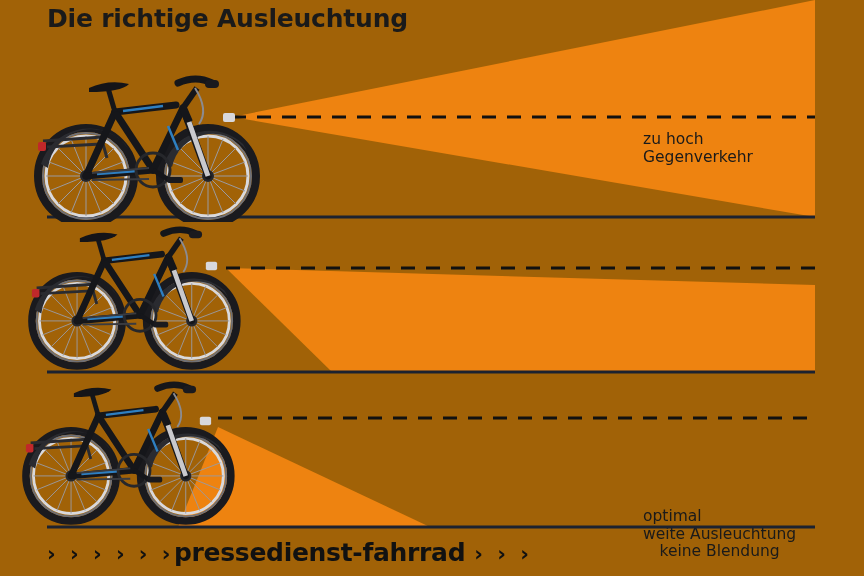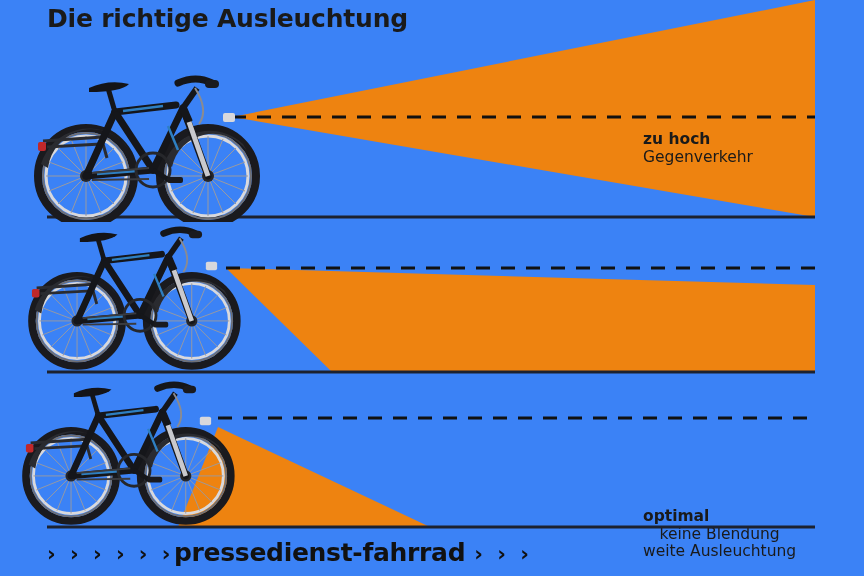--- a/index.html
+++ b/index.html
@@ -7,21 +7,21 @@
     padding: 0;
     background: #ffffff;
   }
   body {
     font-family: "DejaVu Sans", sans-serif;
   }
   #infographic {
     position: relative;
     width: 864px;
     height: 576px;
-    background: #3b82f6;
+    background: #a16207;
     overflow: hidden;
   }
   #title {
     position: absolute;
     left: 47px;
     top: 4px;
     font-family: "DejaVu Sans", sans-serif;
     font-weight: bold;
     font-size: 25px;
     letter-spacing: -0.2px;
@@ -45,21 +45,21 @@
 
   .caption {
     position: absolute;
     font-family: "DejaVu Sans", sans-serif;
     font-size: 15.5px;
     line-height: 17.5px;
     color: #1a1a1a;
     white-space: nowrap;
   }
   .caption .hd {
-    font-weight: bold;
+    font-weight: normal;
     display: block;
   }
   .caption .ln {
     display: block;
     text-align: center;
   }
   #caption-1 { left: 643px; top: 131px; }
   #caption-2 { left: 643px; top: 286px; }
 
   #footer {
@@ -300,22 +300,22 @@
         <g stroke="#3a3b40" stroke-width="2" fill="none">
           <line x1="55" y1="115" x2="112" y2="110"></line>
           <line x1="55" y1="122" x2="112" y2="121"></line>
         </g>
         <rect x="186" y="55" width="12" height="9" rx="2" fill="#d8d8dc"></rect>
       </g>
     </svg>
 
     <div class="caption" id="caption-2">
       <span class="hd">optimal</span>
+      <span class="ln">weite Ausleuchtung</span>
       <span class="ln">keine Blendung</span>
-      <span class="ln">weite Ausleuchtung</span>
     </div>
   </div>
 
   <div class="scene" id="scene-3">
     <svg class="scene-svg" width="864" height="155" viewBox="0 0 864 155">
       <polygon points="218,50 430,150 178,150" fill="#ee8310"></polygon>
       <line x1="218" y1="41" x2="815" y2="41" stroke="#111111" stroke-width="3" stroke-dasharray="14 11"></line>
       <line x1="47" y1="150" x2="815" y2="150" stroke="#1c2230" stroke-width="3"></line>
 
       <g transform="translate(25,-12) scale(0.94)">

